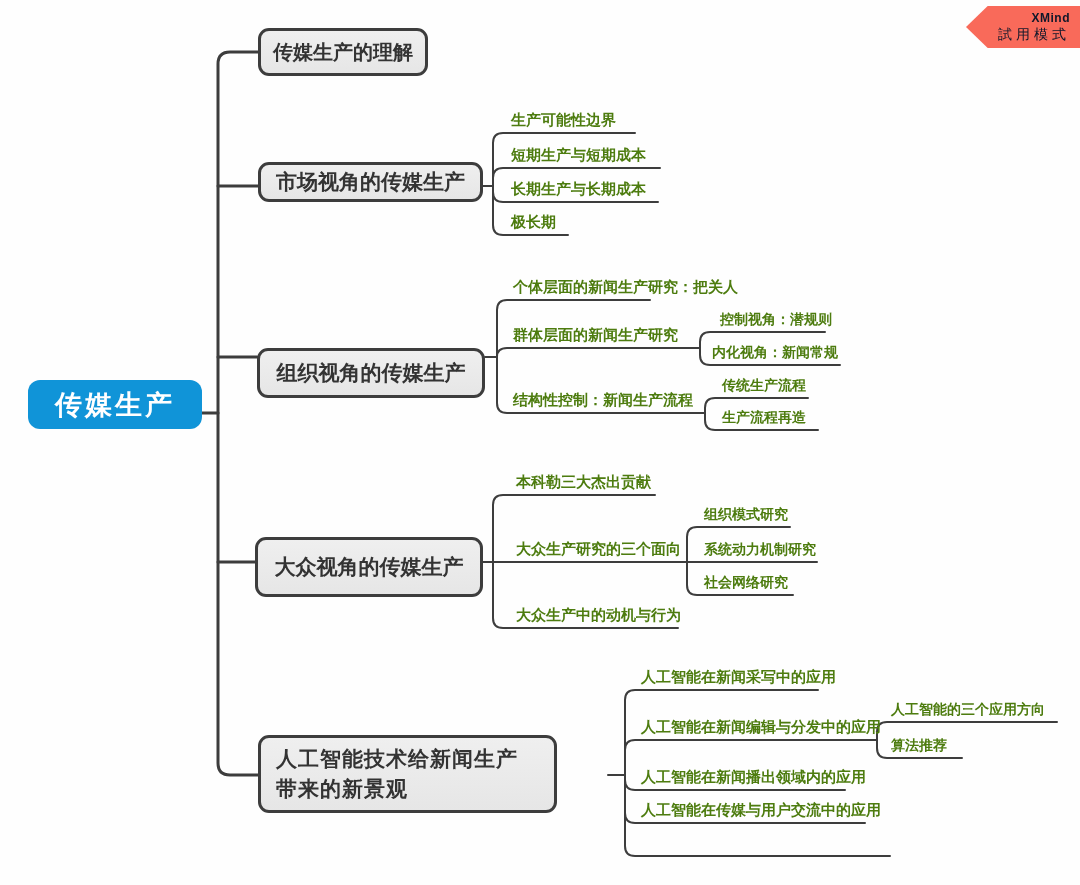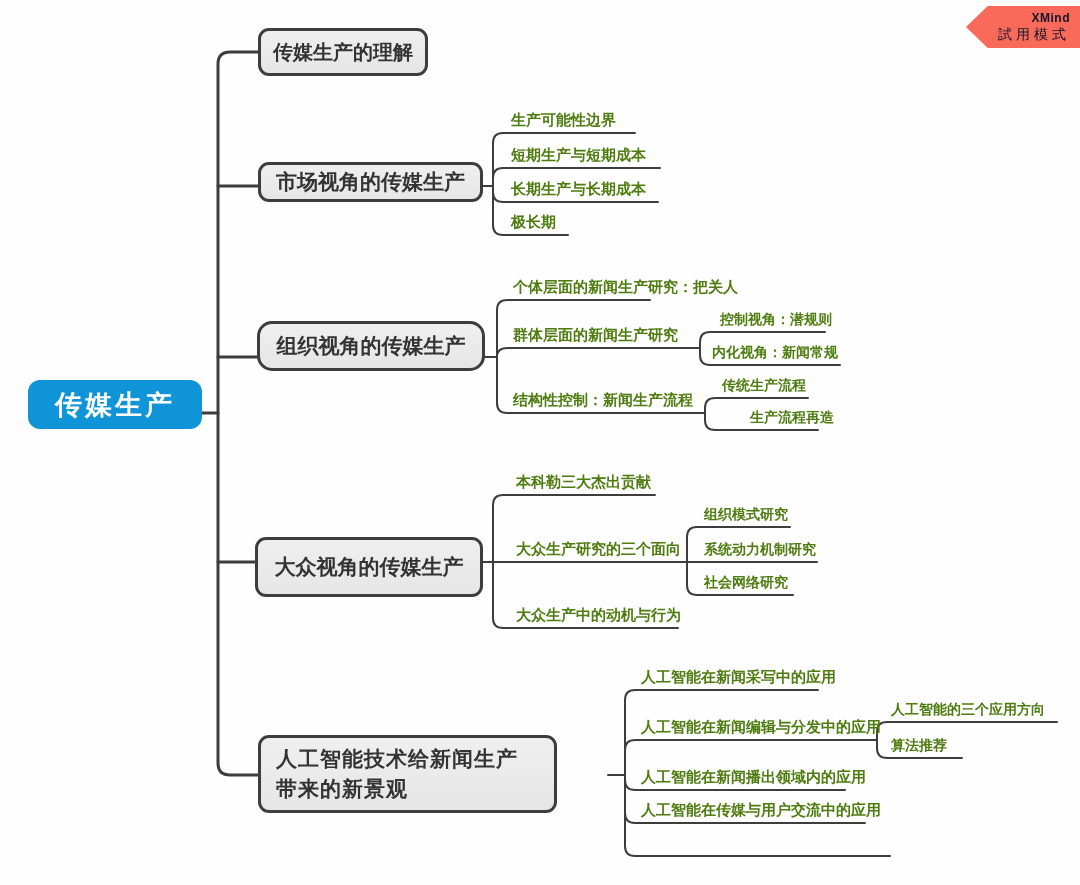--- a/index.html
+++ b/index.html
@@ -84,36 +84,36 @@
       <path d="M 862,740 L 877,740"></path>
       <path d="M 877,740 L 877,732 Q 877,722 887,722 L 1057,722"></path>
       <path d="M 877,740 L 877,748 Q 877,758 887,758 L 962,758"></path>
     </g>
   </svg>
 
   <div class="topic root" style="left:28px;top:380px;width:174px;height:49px;font-size:27px;">传媒生产</div>
 
   <div class="topic" style="left:258px;top:28px;width:170px;height:48px;font-size:20px;">传媒生产的理解</div>
   <div class="topic" style="left:258px;top:162px;width:225px;height:40px;font-size:21px;">市场视角的传媒生产</div>
-  <div class="topic" style="left:257px;top:321px;width:228px;height:50px;font-size:21px;border-radius:15px;">组织视角的传媒生产</div>
+  <div class="topic" style="left:257px;top:348px;width:228px;height:50px;font-size:21px;">组织视角的传媒生产</div>
   <div class="topic" style="left:255px;top:537px;width:228px;height:60px;font-size:21px;">大众视角的传媒生产</div>
   <div class="topic multiline" style="left:258px;top:735px;width:299px;height:78px;font-size:21px;">人工智能技术给新闻生产带来的新景观</div>
 
   <div class="label l2" style="left:511px;bottom:755px;">生产可能性边界</div>
   <div class="label l2" style="left:511px;bottom:720px;">短期生产与短期成本</div>
   <div class="label l2" style="left:511px;bottom:686px;">长期生产与长期成本</div>
   <div class="label l2" style="left:511px;bottom:653px;">极长期</div>
 
   <div class="label l2" style="left:513px;bottom:588px;text-align:right;">个体层面的新闻生产研究：把关人</div>
   <div class="label l2" style="left:513px;bottom:540px;">群体层面的新闻生产研究</div>
   <div class="label l2" style="left:513px;bottom:475px;">结构性控制：新闻生产流程</div>
   <div class="label l3" style="left:712px;bottom:556px;margin-left:8px;">控制视角：潜规则</div>
   <div class="label l3" style="left:712px;bottom:523px;">内化视角：新闻常规</div>
   <div class="label l3" style="left:722px;bottom:490px;">传统生产流程</div>
-  <div class="label l3" style="left:750px;bottom:458px;">生产流程再造</div>
+  <div class="label l3" style="left:722px;bottom:458px;">生产流程再造</div>
 
   <div class="label l2" style="left:516px;bottom:393px;">本科勒三大杰出贡献</div>
   <div class="label l2" style="left:516px;bottom:326px;">大众生产研究的三个面向</div>
   <div class="label l2" style="left:516px;bottom:260px;">大众生产中的动机与行为</div>
   <div class="label l3" style="left:704px;bottom:361px;">组织模式研究</div>
   <div class="label l3" style="left:704px;bottom:326px;">系统动力机制研究</div>
   <div class="label l3" style="left:704px;bottom:293px;">社会网络研究</div>
 
   <div class="label l2" style="left:641px;bottom:198px;">人工智能在新闻采写中的应用</div>
   <div class="label l2" style="left:641px;bottom:148px;">人工智能在新闻编辑与分发中的应用</div>

